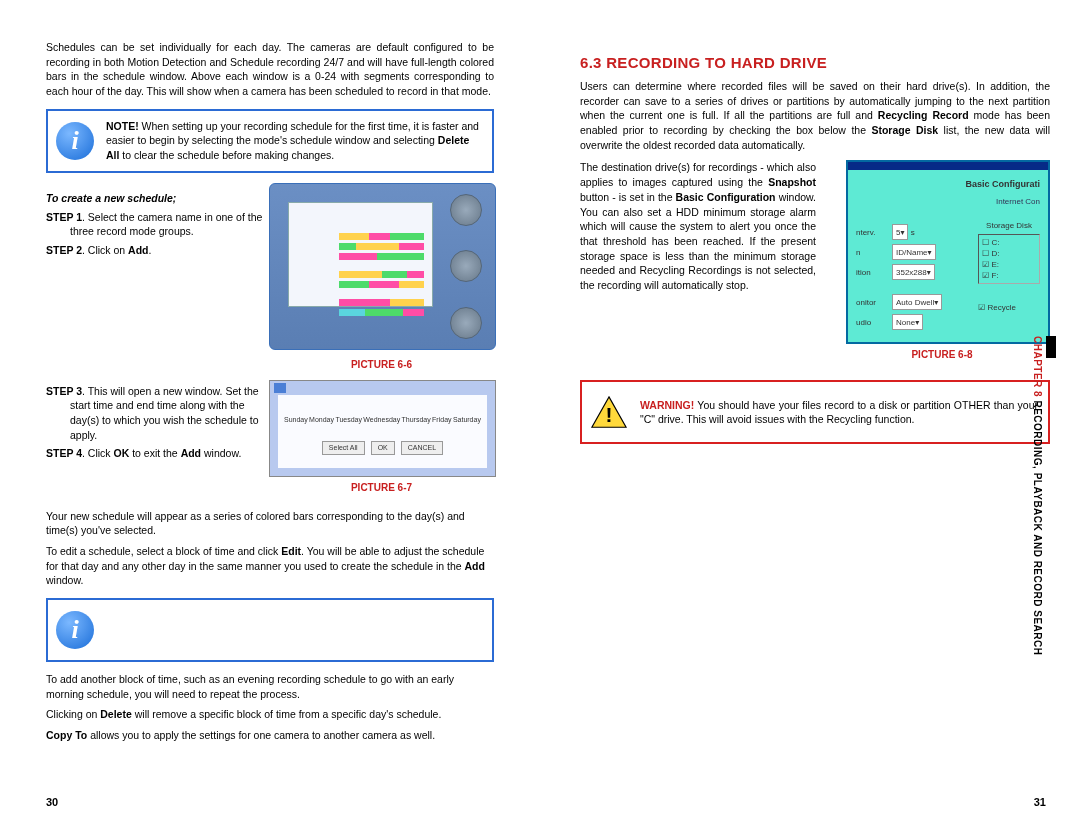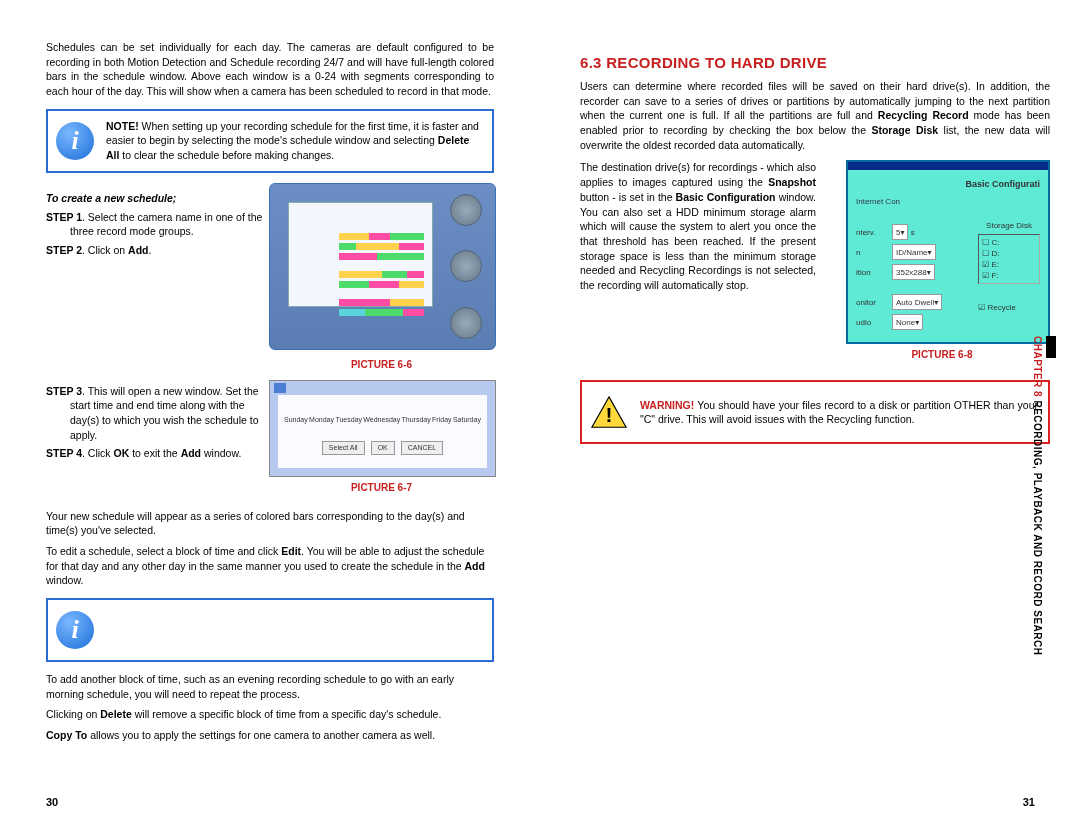--- a/index.html
+++ b/index.html
@@ -24,21 +24,21 @@
 .fig67{width:225px;height:95px;background:#b8c9ef;border:1px solid #888;position:relative}
 .fig68{width:200px;height:180px;background:#5eead4;border:2px solid #0369a1;margin-left:12px;display:flex;flex-direction:column}
 .fig68-title{background:#062a87;height:14px}
 .fig68-body{padding:8px;font-size:8px;color:#333}
 .fig68-row{display:flex;align-items:center;margin:4px 0}
 .fig68-label{width:36px}
 .sel{border:1px solid #999;background:#fff;padding:0 3px;font-size:8px;height:14px;display:inline-flex;align-items:center}
 .fig68-recycle{margin-left:60px;margin-top:12px}
 .page-num{position:absolute;bottom:24px;font-weight:bold;font-size:11px}
 .page-num.left{left:46px}
-.page-num.right{right:45px}
+.page-num.right{right:34px}
 .side-text{position:absolute;right:36px;top:336px;writing-mode:vertical-rl;text-orientation:mixed;font-family:Arial,sans-serif;font-weight:900;font-size:10px;letter-spacing:.5px}
 .side-black{position:absolute;right:24px;top:336px;width:10px;height:22px;background:#000}
 b{font-weight:bold}
 .para{margin:6px 0}
 .fig66-inner{position:absolute;inset:18px 62px 42px 18px;background:#f3f6fc;border:1px solid #8aa}
 .fig66-sched{position:absolute;left:50px;right:8px;top:30px;height:100px;display:flex;flex-direction:column;gap:3px}
 .fig66-bar{height:7px;display:flex}
 .fig66-seg{height:100%}
 .fig66-right{position:absolute;right:10px;top:10px;bottom:10px;width:38px;display:flex;flex-direction:column;justify-content:space-between;align-items:center}
 .knob{width:30px;height:30px;border-radius:50%;background:radial-gradient(#9ab,#678);border:1px solid #567}
@@ -167,21 +167,21 @@
   <div class="hd-wrap">
    <div class="hd-text text-block"><span>The destination drive(s) for recordings - which also applies to images captured using the </span><b>Snapshot</b><span> button - is set in the </span><b>Basic Configuration</b><span> window. You can also set a HDD minimum storage alarm which will cause the system to alert you once the that threshold has been reached. If the present storage space is less than the minimum storage needed and Recycling Recordings is not selected, the recording will automatically stop.</span></div>
    <div>
     <div class="fig68">
       <div class="fig68-title"></div>
       <div class="fig68-body">
         <div style="display:flex;justify-content:space-between;font-weight:bold;font-size:9px;margin-bottom:6px">
                 <span></span>
                 <span>Basic Configurati</span>
               </div>
-        <div style="font-size:8px;color:#335;margin-bottom:13px">Internet Con</div>
+        <div style="text-align:right;font-size:8px;color:#335;margin-bottom:13px">Internet Con</div>
         <div style="display:flex">
          <div style="flex:1">
            <div class="fig68-row"><span class="fig68-label">nterv.</span><span class="sel"><span>5</span> ▾</span>&nbsp;<span>s</span></div>
            <div class="fig68-row">
                     <span class="fig68-label">n</span>
                     <span class="sel"><span>ID/Name</span> ▾</span>
                   </div>
            <div class="fig68-row">
                     <span class="fig68-label">ition</span>
                     <span class="sel"><span>352x288</span> ▾</span>

